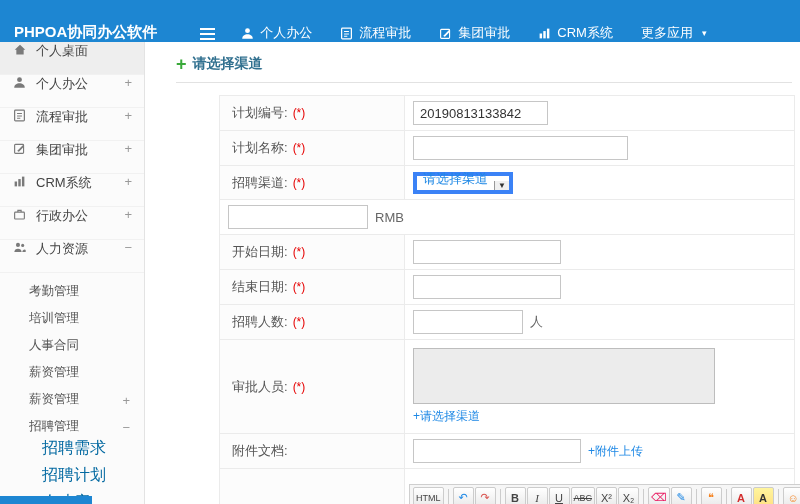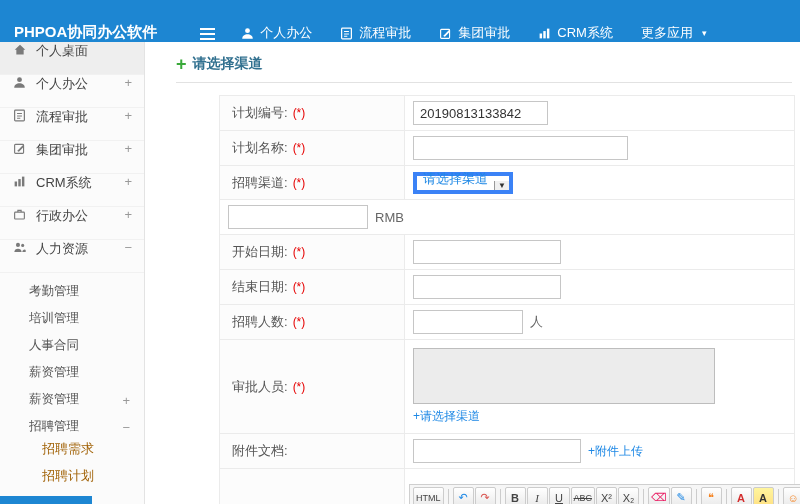--- a/index.html
+++ b/index.html
@@ -17,21 +17,21 @@
   .caret{font-size:9px;margin-left:3px}
 
   
   .sidebar{position:absolute;top:42px;left:0;width:145px;bottom:0;background:#fbfbfb;border-right:1px solid #e3e3e3;overflow:hidden}
   .sitem{display:flex;height:33px;padding:0 12px 0 13px;font-size:13px;color:#444;border-bottom:1px solid #f1f1f1;cursor:pointer;background:#fbfbfb}
   .sitem.active{background:#eeeeee}
   .sicon{width:15px;height:14px;margin-right:8px;color:#7a7a7a;display:flex;align-items:center;flex:none}
   .slabel{flex:1;white-space:nowrap;overflow:hidden}
   .stoggle{margin-left:auto;color:#999;font-size:13px;flex:none}
   .ssub{display:flex;align-items:flex-end;height:27px;padding:0 14px 0 29px;font-size:12.5px;color:#555;cursor:pointer}
-  .ssub2{display:flex;align-items:center;height:27px;padding:0 14px 0 42px;font-size:13px;color:#a16207;cursor:pointer}
+  .ssub2{display:flex;align-items:center;height:27px;padding:0 14px 0 42px;font-size:16px;color:#0369a1;cursor:pointer}
   .sidebar-footer{position:absolute;bottom:0;left:0;width:92px;height:8px;background:#1d86d2}
 
   
   .main{position:absolute;left:146px;top:42px;right:0;bottom:0;background:#fff;overflow:hidden;padding:13px 8px 0 30px}
   .page-head{display:flex;align-items:center;gap:6px;padding-bottom:9px;border-bottom:1px solid #e2e2e2}
   .plus{color:#3aa93a;font-weight:bold;font-size:18px;line-height:14px}
   .page-title{font-size:14px;font-weight:bold;color:#31708f}
 
   .form{margin:12px 0 0 43px;border:1px solid #ebebeb;border-bottom:none;width:576px}
   .frow{display:flex;border-bottom:1px solid #ebebeb;min-height:34px;align-items:stretch}

